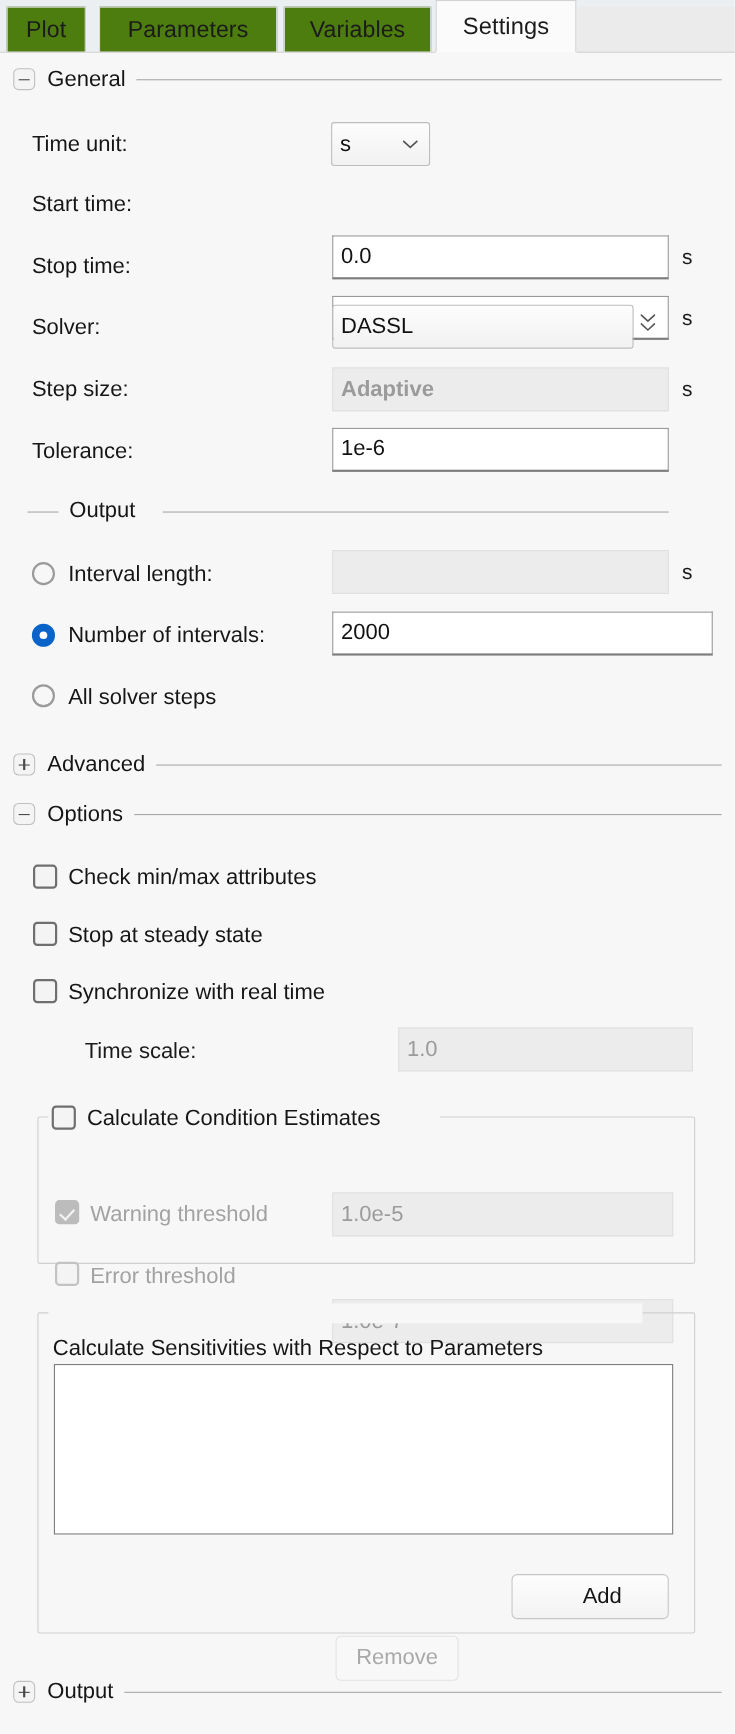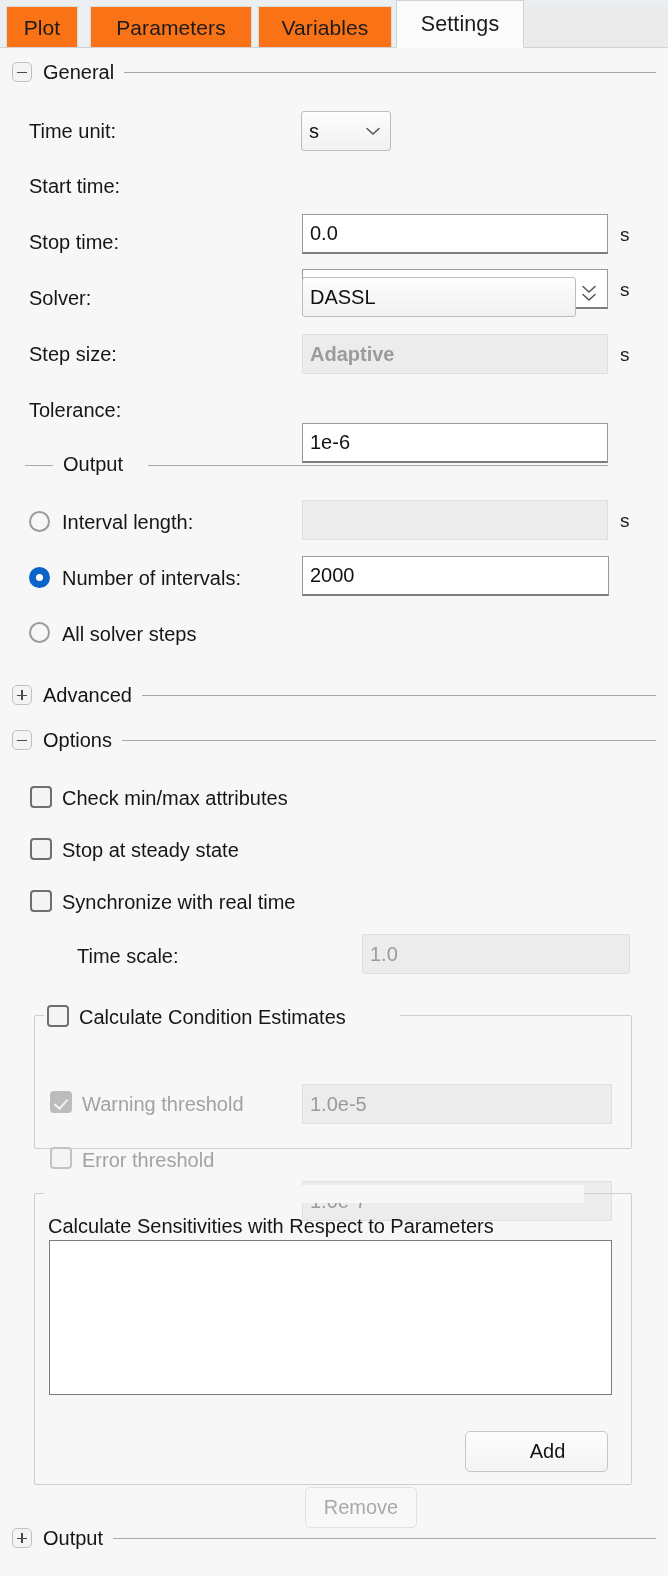--- a/index.html
+++ b/index.html
@@ -19,21 +19,21 @@
 
   
   .tabbar {
     position: absolute; left: 0; top: 0;
     width: 668px; height: 48px;
     background: #eceff1;
   }
   .tab {
     position: absolute;
     top: 6px; height: 42px;
-    background: #f97316;
+    background: #4d7c0f;
     border: 1px solid #dcdcdc;
     border-bottom: none;
     display: flex; align-items: center; justify-content: center;
     font-size: 21px; color: #1b1b1b;
     letter-spacing: 0.1px;
   }
   .tab.active {
     top: 0px; height: 48px;
     background: #fbfbfb;
     border: 1px solid #d2d2d2;
@@ -294,38 +294,38 @@
         </svg>
     </span>
 
     <span class="flabel" style="left:29px; top:296px;">Step size:</span>
     <div class="txt disabled" style="left:302px; top:286px; width:306px; height:40px;font-weight:bold;">
       <span>Adaptive</span>
     </div>
     <span class="unit" style="left:620px; top:296px;">s</span>
 
     <span class="flabel" style="left:29px; top:352px;">Tolerance:</span>
-    <div class="txt" style="left:302px; top:341px; width:306px; height:40px;margin-top:34px;">
+    <div class="txt" style="left:302px; top:341px; width:306px; height:40px;">
       <span>1e-6</span>
     </div>
 
     <div style="position:absolute; left:25px; top:417px; width:28px; height:1px; background:#a8a8a8;"></div>
     <span class="flabel" style="left:63px; top:406px;">Output</span>
     <div style="position:absolute; left:148px; top:417px; width:460px; height:1px; background:#a8a8a8;"></div>
 
     <span class="radio" style="left:29px; top:463px;"></span>
     <span class="flabel" style="left:62px; top:464px;">Interval length:</span>
     <div class="txt disabled" style="left:302px; top:452px; width:306px; height:40px;">
       <span></span>
     </div>
     <span class="unit" style="left:620px; top:462px;">s</span>
 
     <span class="radio on" style="left:29px; top:519px;"></span>
     <span class="flabel" style="left:62px; top:520px;">Number of intervals:</span>
-    <div class="txt" style="left:302px; top:508px; width:307px; height:40px;">
+    <div class="txt" style="left:302px; top:508px; width:346px; height:40px;">
       <span>2000</span>
     </div>
 
     <span class="radio" style="left:29px; top:574px;"></span>
     <span class="flabel" style="left:62px; top:576px;">All solver steps</span>
 
     <div class="section-head" style="left:12px; top:634px; width:644px;">
       <span class="exp-btn plus"></span>
       <span class="section-label">Advanced</span>
       <span class="section-rule"></span>

